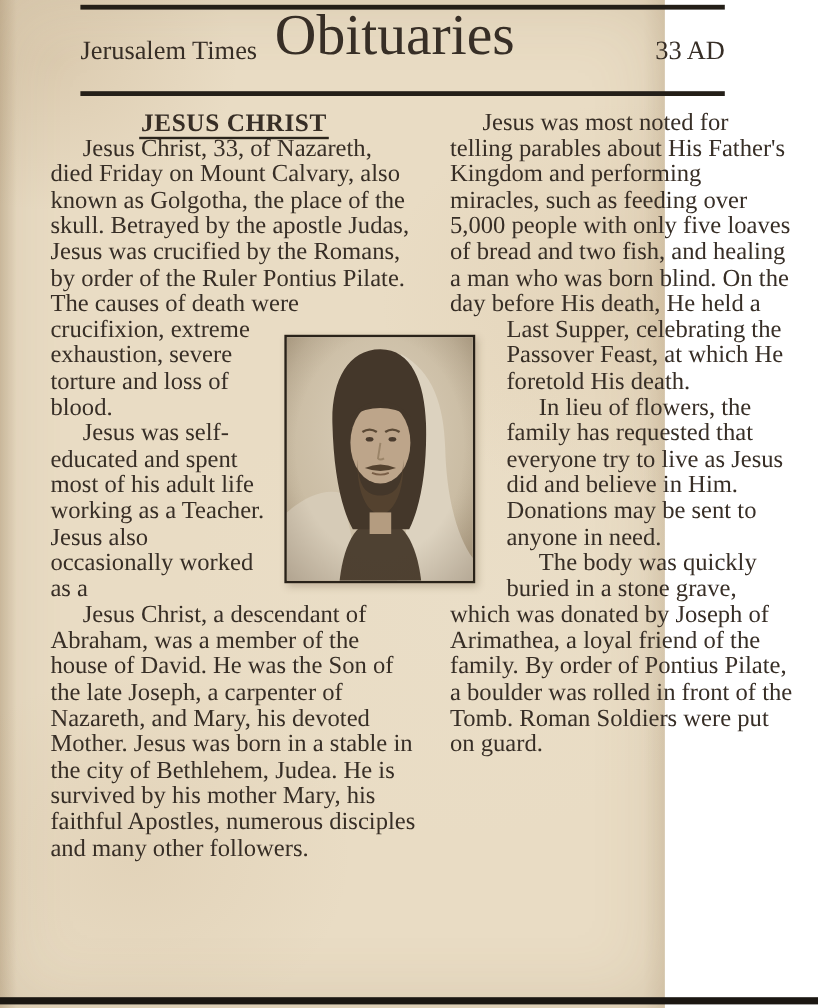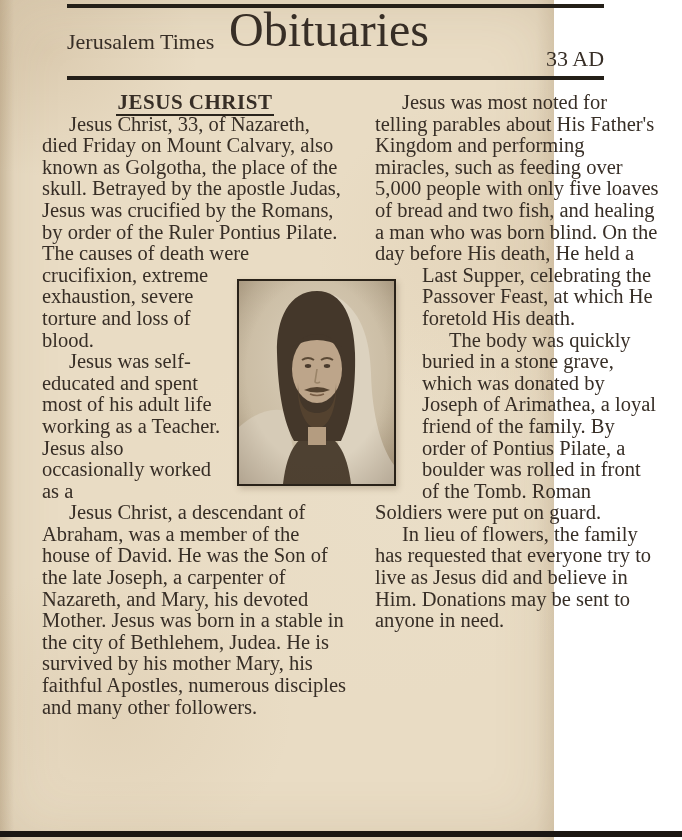--- a/index.html
+++ b/index.html
@@ -16,21 +16,21 @@
       linear-gradient(270deg, rgba(120,90,50,.10) 0, rgba(120,90,50,0) 18px);
     box-shadow:inset 0 0 60px rgba(130,100,60,.18);
     color:#372e26;
   }
   .rule{position:absolute;background:#241f18;}
   .rule-top{left:67px;top:4px;width:537px;height:4px;}
   .rule-mid{left:67px;top:76px;width:537px;height:4px;}
   .rule-bottom{left:0;top:831px;width:682px;height:6px;background:#1b1712;}
   .np-name{position:absolute;left:67px;top:29px;font-size:22px;white-space:nowrap;}
   .np-title{position:absolute;left:229px;top:6px;font-size:48px;font-weight:normal;letter-spacing:0px;line-height:1;white-space:nowrap;}
-  .np-date{position:absolute;left:546px;top:46px;font-size:22px;white-space:nowrap;}
+  .np-date{position:absolute;left:546px;top:29px;font-size:22px;white-space:nowrap;}
 
   .columns{position:absolute;left:42px;top:92px;width:620px;height:740px;display:flex;}
   .col{font-size:20.5px;line-height:21.6px;text-align:left;}
   .col-left{width:306px;margin-right:27px;}
   .col-right{width:287px;}
   .col p{margin:0;text-indent:27px;}
   .col p.no-indent{text-indent:0;}
   .headline{text-align:center;font-weight:bold;font-size:21px;margin:0 0 2px 0;letter-spacing:.5px;}
   .headline span{border-bottom:2.5px solid #2a241c;padding:0 2px 0px 2px;}
 
@@ -61,22 +61,22 @@
     <div class="col col-left">
       <div class="spacer-l"></div>
       <p class="headline no-indent"><span>JESUS CHRIST</span></p>
       <p>Jesus Christ, 33, of Nazareth, died Friday on Mount Calvary, also known as Golgotha, the place of the skull. Betrayed by the apostle Judas, Jesus was crucified by the Romans, by order of the Ruler Pontius Pilate. The causes of death were crucifixion, extreme exhaustion, severe torture and loss of blood.</p>
       <p>Jesus was self-educated and spent most of his adult life working as a Teacher. Jesus also occasionally worked as a</p>
       <p>Jesus Christ, a descendant of Abraham, was a member of the house of David. He was the Son of the late Joseph, a carpenter of Nazareth, and Mary, his devoted Mother. Jesus was born in a stable in the city of Bethlehem, Judea. He is survived by his mother Mary, his faithful Apostles, numerous disciples and many other followers.</p>
     </div>
     <div class="col col-right">
       <div class="spacer-r"></div>
       <p>Jesus was most noted for telling parables about His Father's Kingdom and performing miracles, such as feeding over 5,000 people with only five loaves of bread and two fish, and healing a man who was born blind. On the day before His death, He held a Last Supper, celebrating the Passover Feast, at which He foretold His death.</p>
+      <p>In lieu of flowers, the family has requested that everyone try to live as Jesus did and believe in Him. Donations may be sent to anyone in need.</p>
       <p>The body was quickly buried in a stone grave, which was donated by Joseph of Arimathea, a loyal friend of the family. By order of Pontius Pilate, a boulder was rolled in front of the Tomb. Roman Soldiers were put on guard.</p>
-      <p>In lieu of flowers, the family has requested that everyone try to live as Jesus did and believe in Him. Donations may be sent to anyone in need.</p>
     </div>
   </div>
 
   <div class="portrait">
     <svg viewBox="0 0 155 203" preserveAspectRatio="none">
       <defs>
         <radialGradient id="pbg" cx="50%" cy="38%" r="75%">
           <stop offset="0%" stop-color="#dbcfba"></stop>
           <stop offset="70%" stop-color="#c9bba2"></stop>
           <stop offset="100%" stop-color="#b4a489"></stop>

